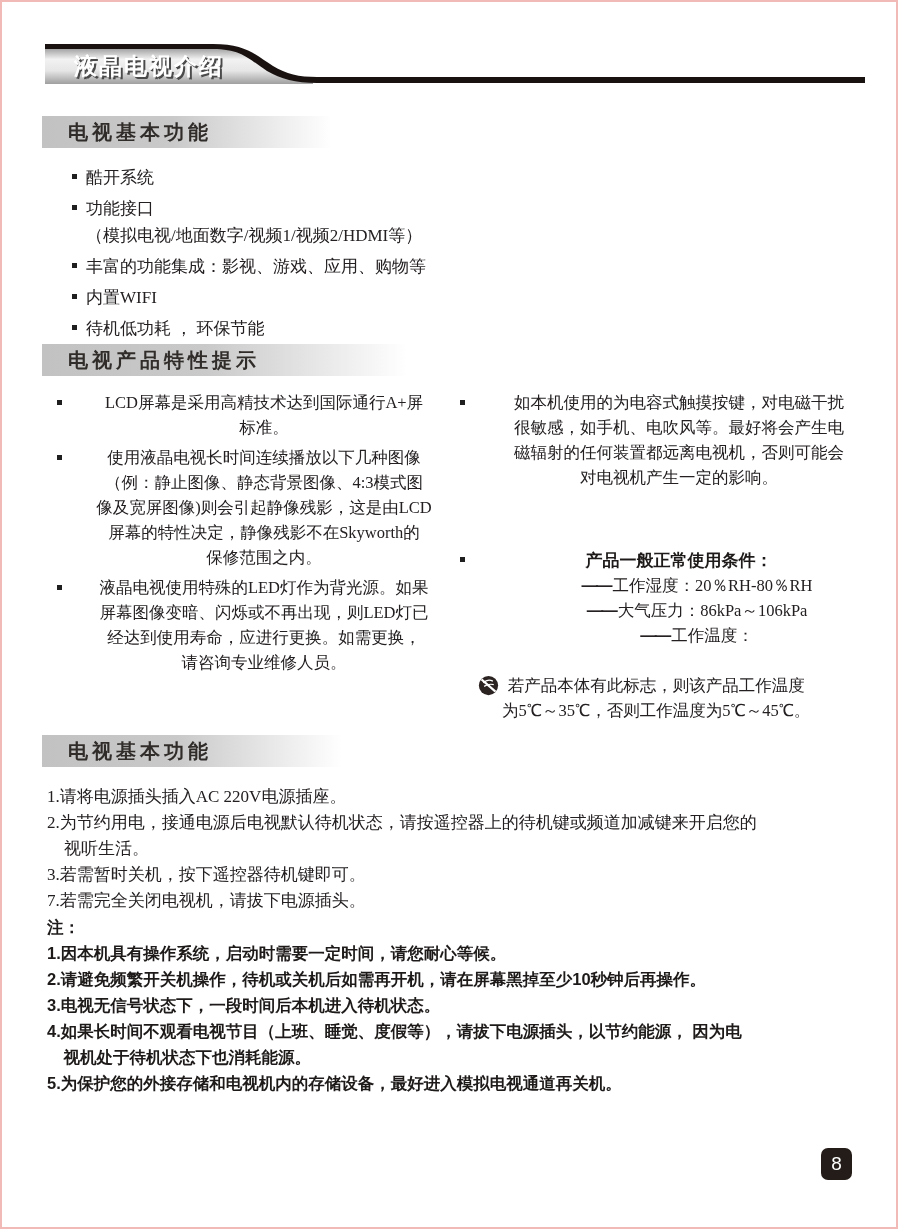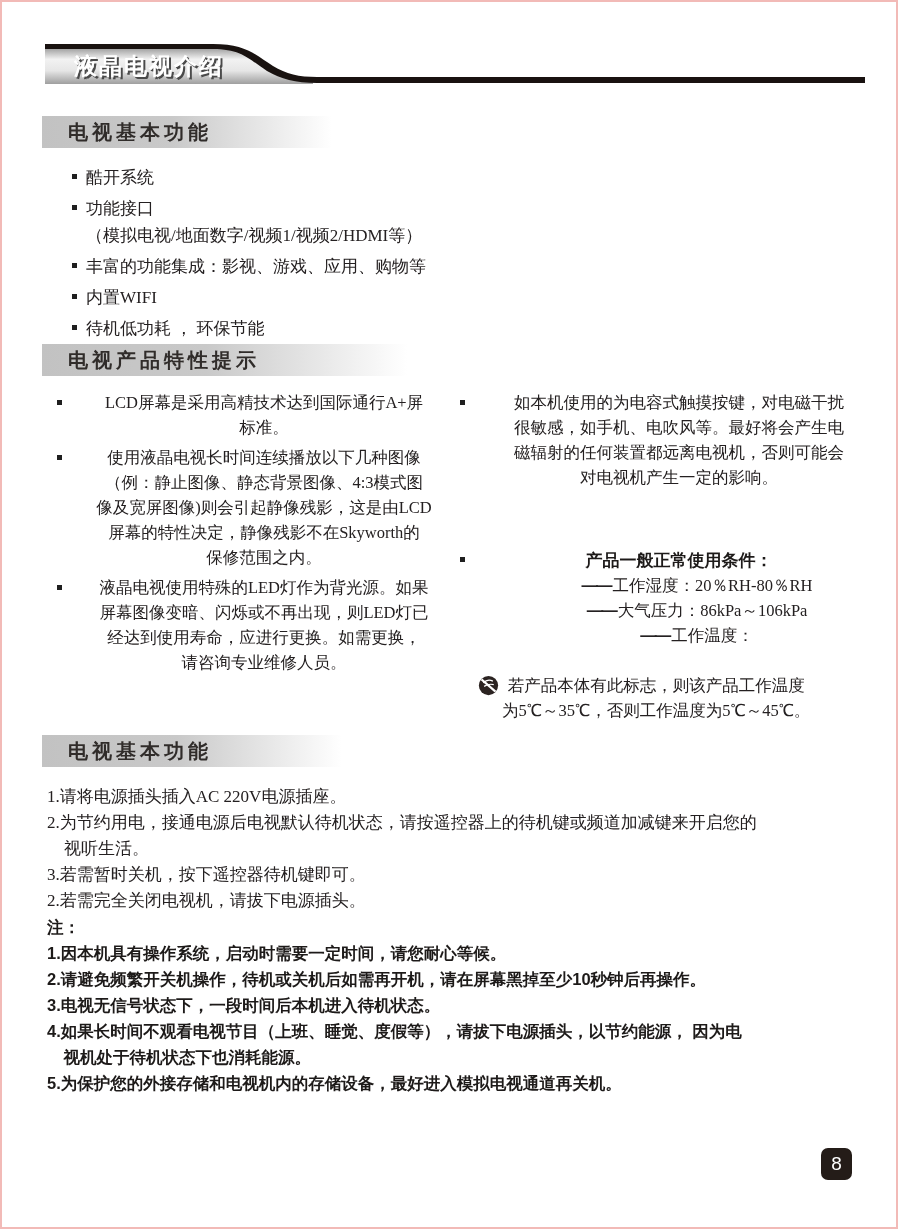--- a/index.html
+++ b/index.html
@@ -166,21 +166,21 @@
 </div>
 
 <div class="band" id="band-power">
   <span>电视基本功能</span>
 </div>
 <div class="power-steps">
   <div class="step-item">1.请将电源插头插入AC 220V电源插座。</div>
   <div class="step-item">2.为节约用电，接通电源后电视默认待机状态，请按遥控器上的待机键或频道加减键来开启您的
 　视听生活。</div>
   <div class="step-item">3.若需暂时关机，按下遥控器待机键即可。</div>
-  <div class="step-item">2.若需完全关闭电视机，请拔下电源插头。</div>
+  <div class="step-item">7.若需完全关闭电视机，请拔下电源插头。</div>
 </div>
 <div class="power-notes">
   <div>注：</div>
   <div class="note-item">1.因本机具有操作系统，启动时需要一定时间，请您耐心等候。</div>
   <div class="note-item">2.请避免频繁开关机操作，待机或关机后如需再开机，请在屏幕黑掉至少10秒钟后再操作。</div>
   <div class="note-item">3.电视无信号状态下，一段时间后本机进入待机状态。</div>
   <div class="note-item">4.如果长时间不观看电视节目（上班、睡觉、度假等），请拔下电源插头，以节约能源， 因为电
 　视机处于待机状态下也消耗能源。</div>
   <div class="note-item">5.为保护您的外接存储和电视机内的存储设备，最好进入模拟电视通道再关机。</div>
 </div>

